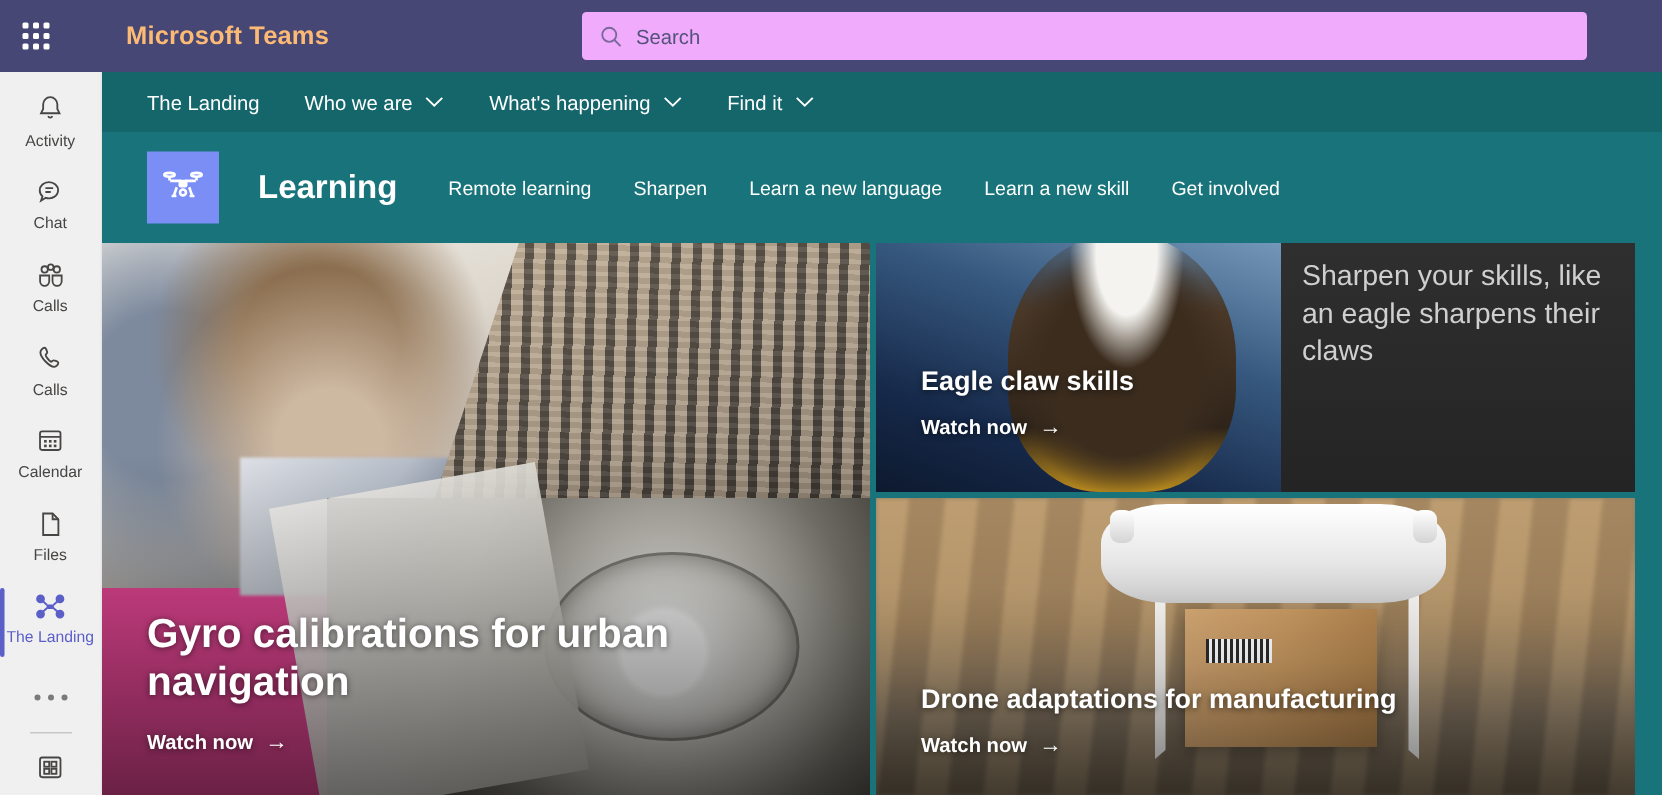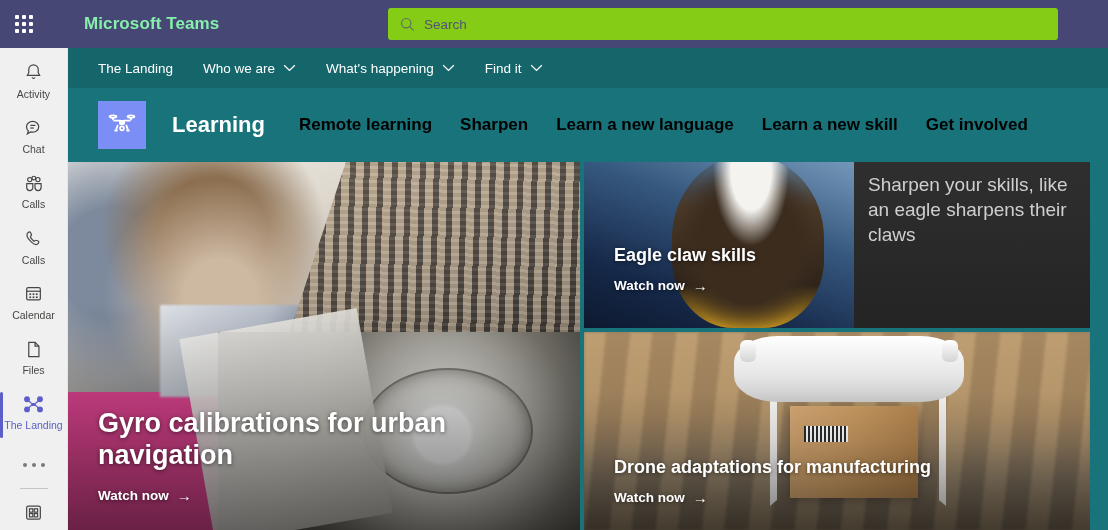--- a/index.html
+++ b/index.html
@@ -28,31 +28,31 @@
     display: grid;
     grid-template-columns: repeat(3, 1fr);
     grid-template-rows: repeat(3, 1fr);
     gap: 2.5px;
   }
   .waffle-grid i {
     background: #ffffff; border-radius: 1px;
     display: block; width: 100%; height: 100%;
   }
   .app-title {
-    color: #86efac; font-size: 17px; font-weight: bold;
+    color: #fdba74; font-size: 17px; font-weight: bold;
     margin-left: 36px; letter-spacing: .1px;
     white-space: nowrap;
   }
   .searchwrap {
     position: absolute; left: 388px; top: 8px;
     width: 670px; height: 32px;
   }
   .searchbox {
     width: 100%; height: 32px;
-    background: #84cc16; border: none; border-radius: 3px;
+    background: #f0abfc; border: none; border-radius: 3px;
     display: flex; align-items: center; padding-left: 12px;
     cursor: text;
   }
   .search-icon { width: 15px; height: 15px; flex: none; opacity: .75; }
   .search-ph {
     color: #53537a; font-size: 13.5px; margin-left: 9px;
   }
 
   
   .rail {
@@ -129,22 +129,22 @@
     width: 48px; height: 48px; background: #7b8ef5;
     display: flex; align-items: center; justify-content: center;
     flex: none;
   }
   .site-title {
     color: #ffffff; font-size: 22px; font-weight: 600;
     margin-left: 26px; margin-right: 34px; white-space: nowrap;
   }
   .sitelinks { display: flex; align-items: center; }
   .sitelink {
-    color: #000000; font-size: 17px; margin-right: 28px;
-    cursor: pointer; white-space: nowrap; font-weight: bold;
+    color: #ffffff; font-size: 13px; margin-right: 28px;
+    cursor: pointer; white-space: nowrap;
   }
 
   
   .cards {
     position: relative;
     height: 368px;
     padding: 0 22px 0 0;
     display: flex;
   }
   .col-left { width: 512px; height: 368px; position: relative; }

